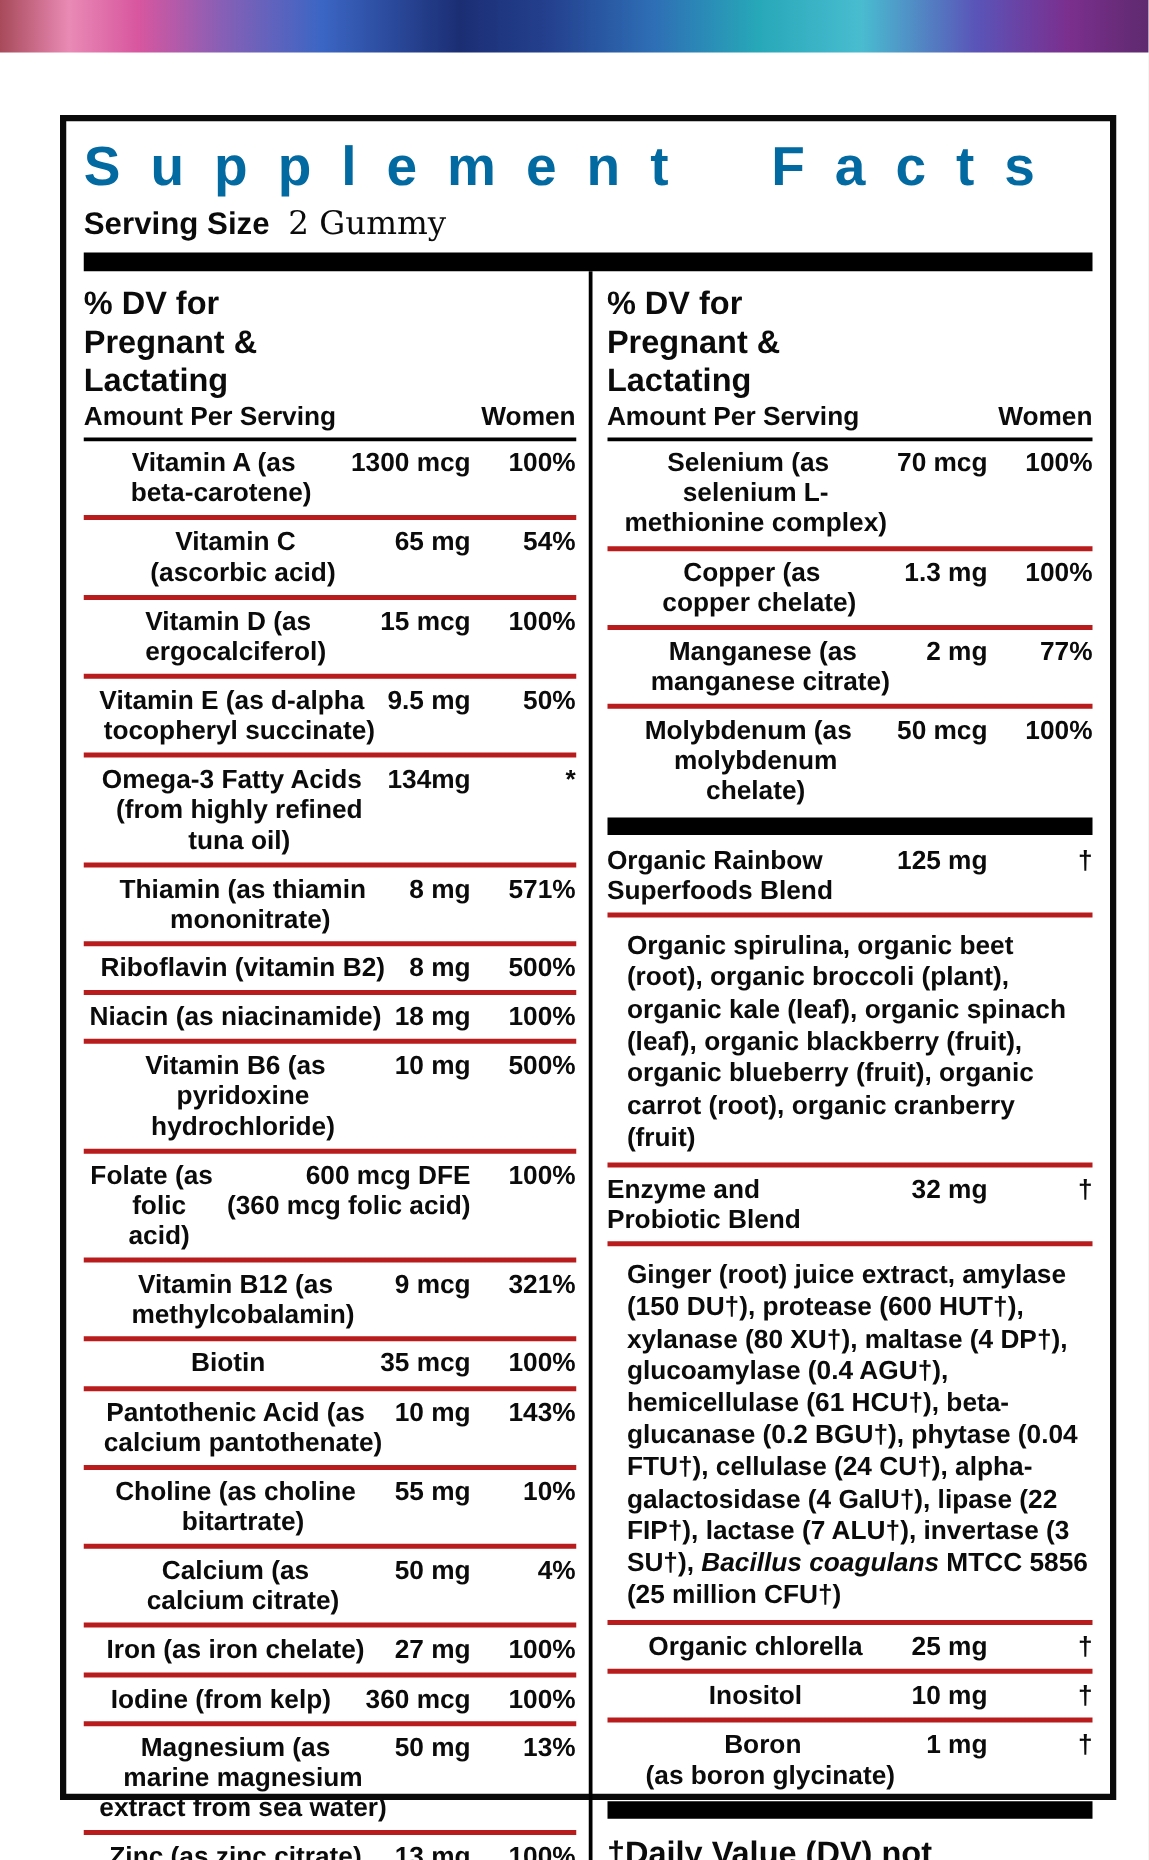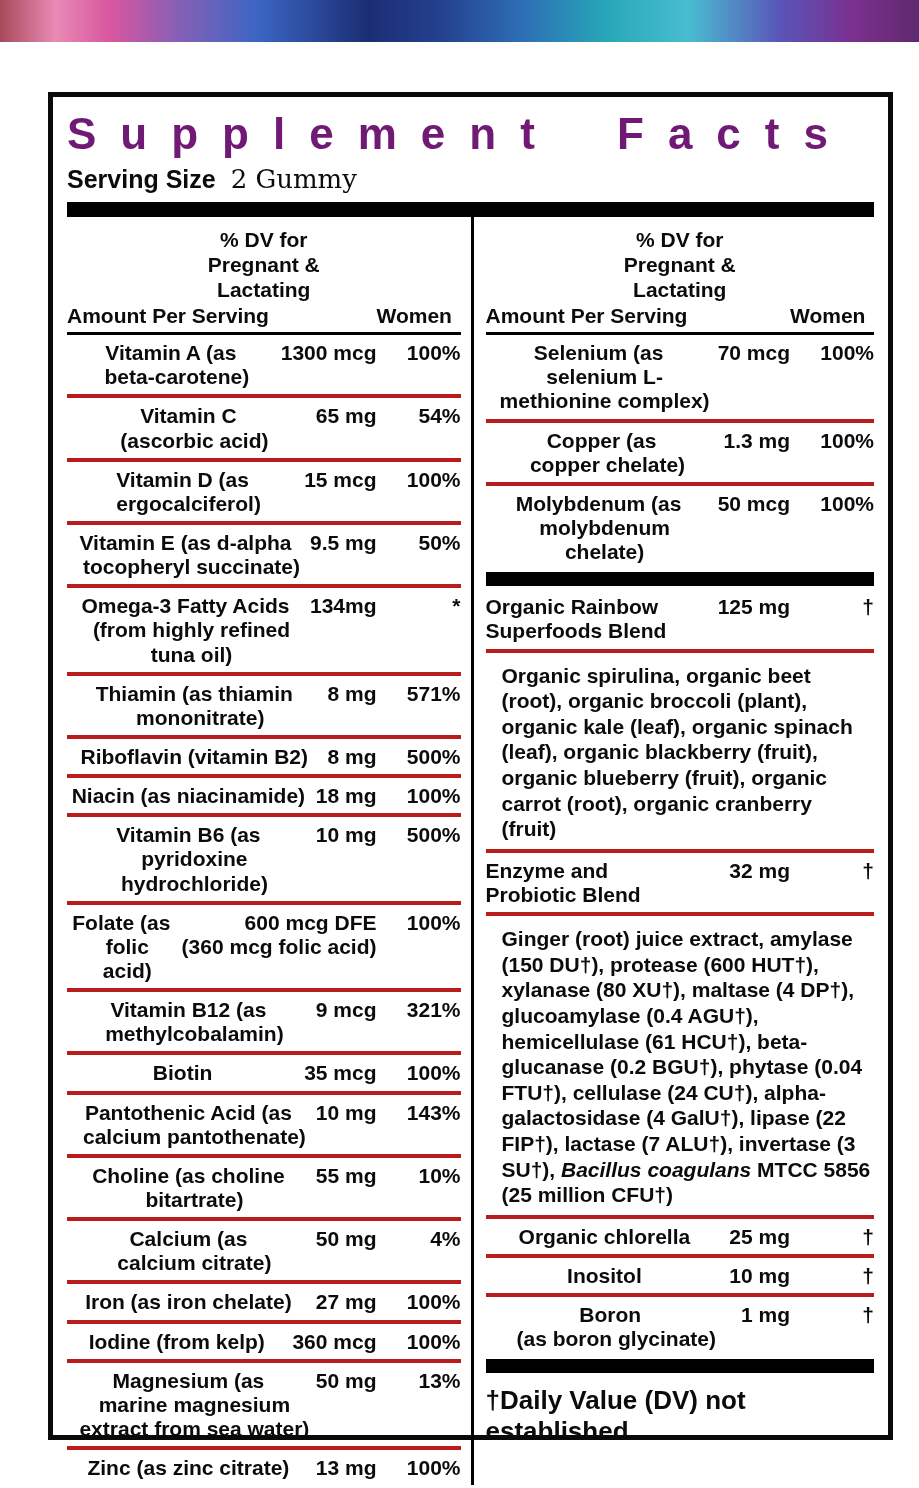--- a/index.html
+++ b/index.html
@@ -8,34 +8,34 @@
   .page { position:relative; width:919px; height:1488px; background:#ffffff; overflow:hidden; margin:0 auto; }
   .gradient { position:absolute; top:0; left:0; width:100%; height:42px;
     background:linear-gradient(90deg,
       #a84a5a 0%, #e98ab5 6%, #d8569f 12%, #8a5fb5 19%, #3b66c4 28%,
       #1b2e74 40%, #24418f 48%, #2e6fb5 57%, #27a8b8 66%, #49bcd0 75%,
       #5a54b8 85%, #7b2f8e 93%, #5e2a6e 100%); }
   .label-box { position:absolute; left:48px; top:92px; width:845px; height:1348px;
     border:5px solid #0a0a0a; background:#fff; padding:12px 14px 12px;
     display:flex; flex-direction:column; }
   .title { font-size:44px; font-weight:bold; letter-spacing:24px; word-spacing:22px;
-    white-space:nowrap; line-height:1.15; color:#701a75; }
+    white-space:nowrap; line-height:1.15; color:#0369a1; }
   .serving { font-size:25px; font-weight:bold; margin-top:4px; }
   .sv-value { font-family:"DejaVu Serif", serif; font-weight:normal; font-size:26px; margin-left:8px; }
   .topbar { height:15px; background:#000; margin-top:8px; flex:0 0 auto; }
   .cols { flex:1 1 auto; display:flex; align-items:stretch; }
   .col { width:50%; }
   .col.left { padding-right:10px; }
   .col.right { border-left:3px solid #000; padding-left:12px; }
   .colhead { border-bottom:3px solid #000; padding:10px 0 4px; }
-  .dv-lines { text-align:center; font-weight:bold; font-size:21px; line-height:1.2; white-space:pre-line; }
+  .dv-lines { text-align:left; font-weight:bold; font-size:26px; line-height:1.2; white-space:pre-line; }
   .head-row { display:grid; grid-template-columns:1fr 84px; column-gap:6px; align-items:end;
     font-weight:bold; font-size:21px; margin-top:2px; }
   .head-amount { text-align:left; padding-right:6px; }
-  .head-women { }
+  .head-women { text-align:right; }
   .row { display:grid; grid-template-columns:minmax(0,1fr) max-content 78px; column-gap:6px;
     padding:6px 0 5px; font-size:21px; font-weight:bold; line-height:1.15; }
   .row .nm { white-space:pre-line; padding-left:12px; text-indent:-12px;text-align:center; }
   .row .nm0 { white-space:pre-line; }
   .row .amt { text-align:right; white-space:pre-line; align-self:start; }
   .row .dv { text-align:right; align-self:start; }
   .hr { border-top:4px solid #b91c1c; }
   .bar { height:14px; background:#000; margin:3px 0; }
   .blend-desc { font-size:21px; font-weight:bold; line-height:1.22; padding:10px 2px 7px 16px; }
   .blend-desc .it { font-style:italic; }
@@ -199,20 +199,26 @@
           <span class="amt">70 mcg</span>
           <span class="dv">100%</span>
         </div>
         <div class="row hr">
           <span class="nm">Copper (as
 copper chelate)</span>
           <span class="amt">1.3 mg</span>
           <span class="dv">100%</span>
         </div>
         <div class="row hr">
+          <span class="nm">Manganese (as
+manganese citrate)</span>
+          <span class="amt">2 mg</span>
+          <span class="dv">77%</span>
+        </div>
+        <div class="row hr">
           <span class="nm">Molybdenum (as
 molybdenum chelate)</span>
           <span class="amt">50 mcg</span>
           <span class="dv">100%</span>
         </div>
 
         <div class="bar"></div>
 
         <div class="row">
           <span class="nm0">Organic Rainbow

